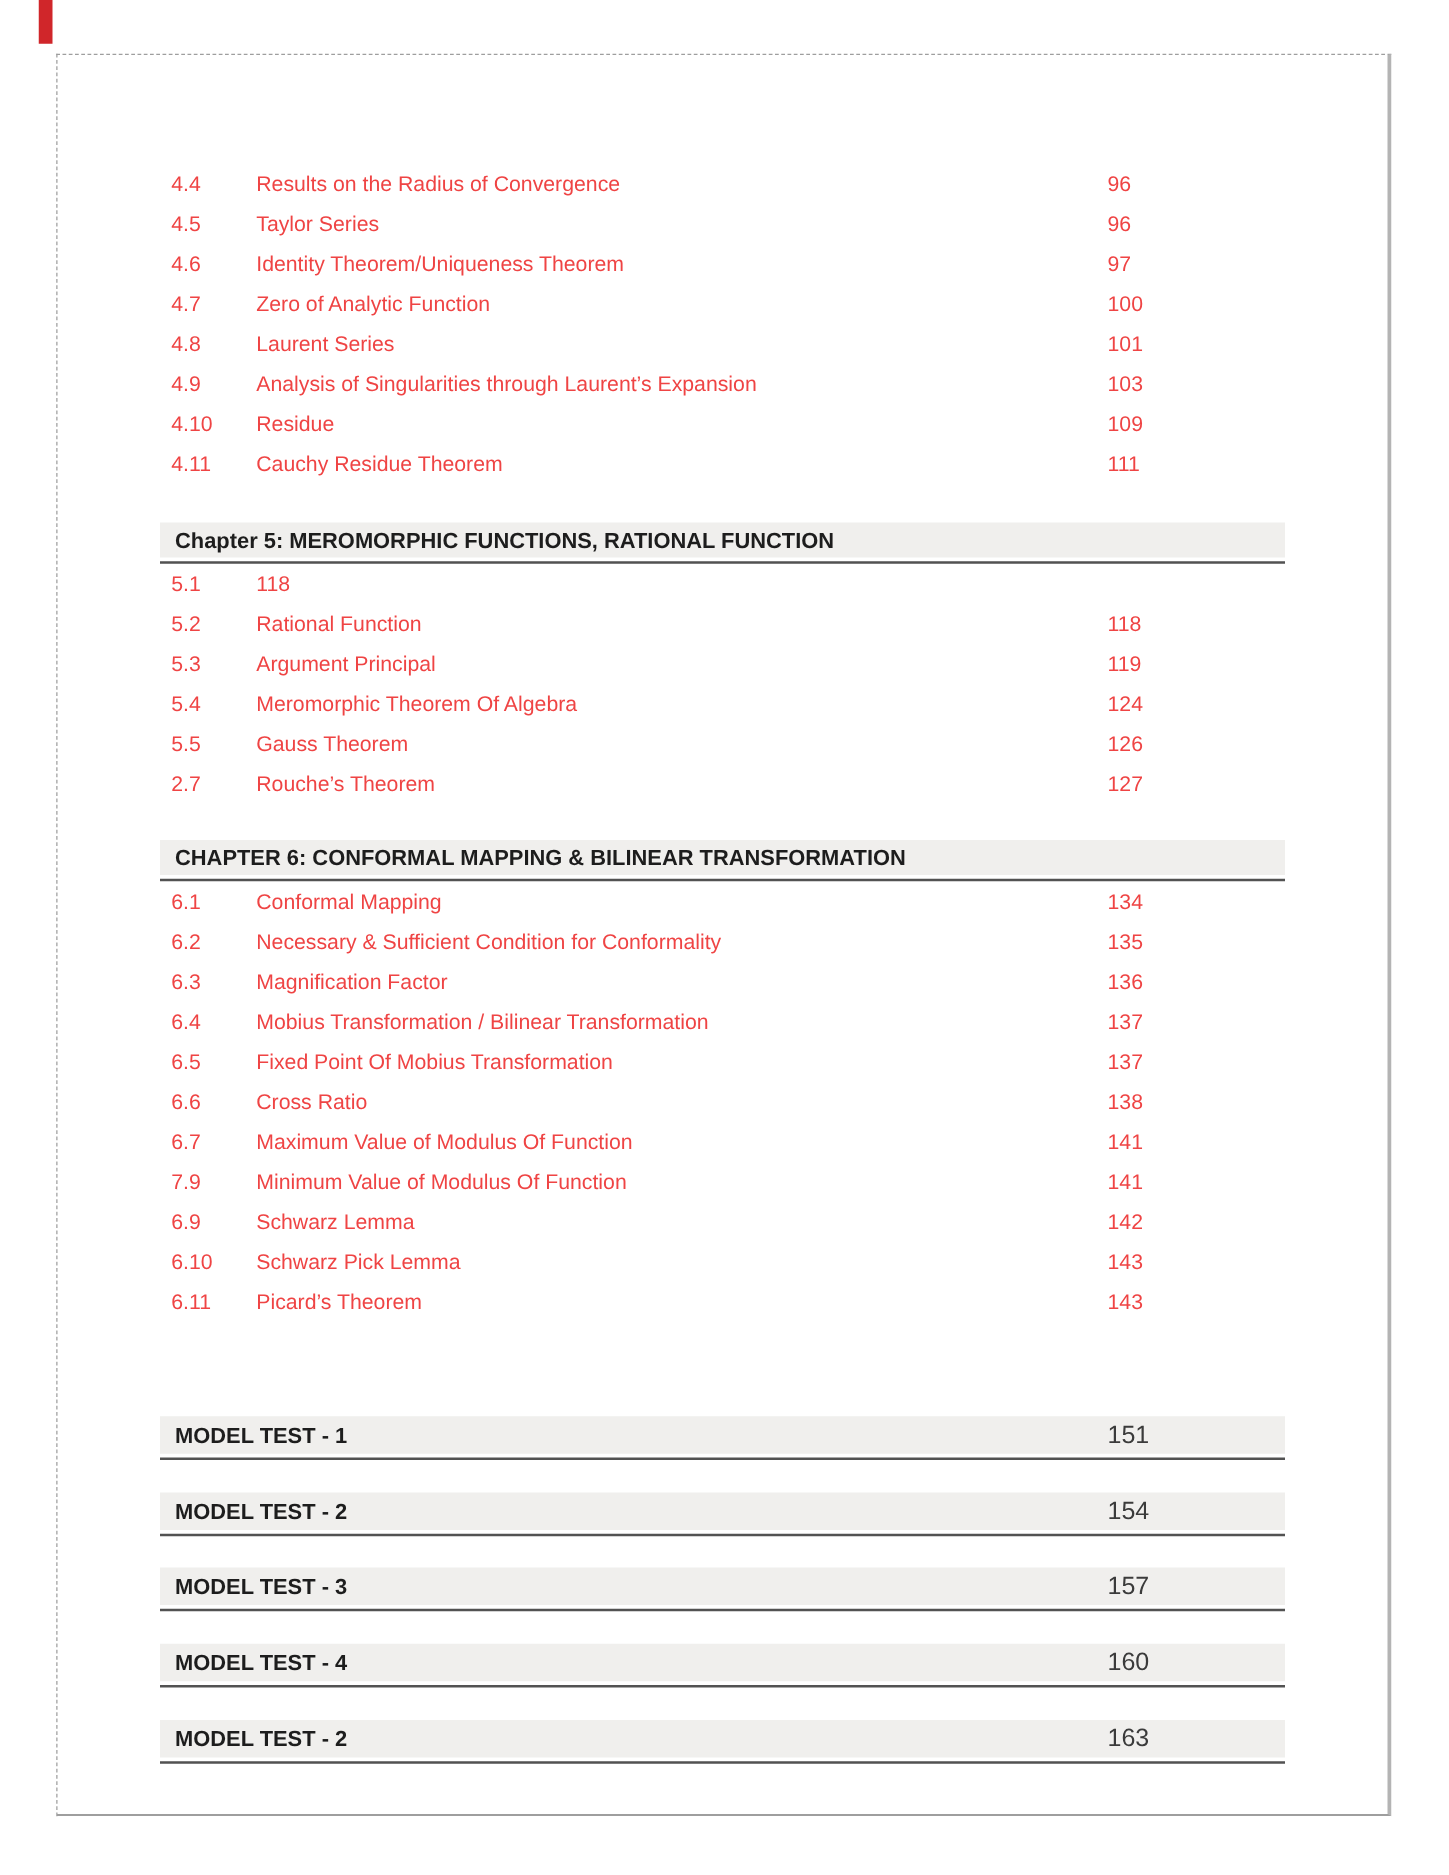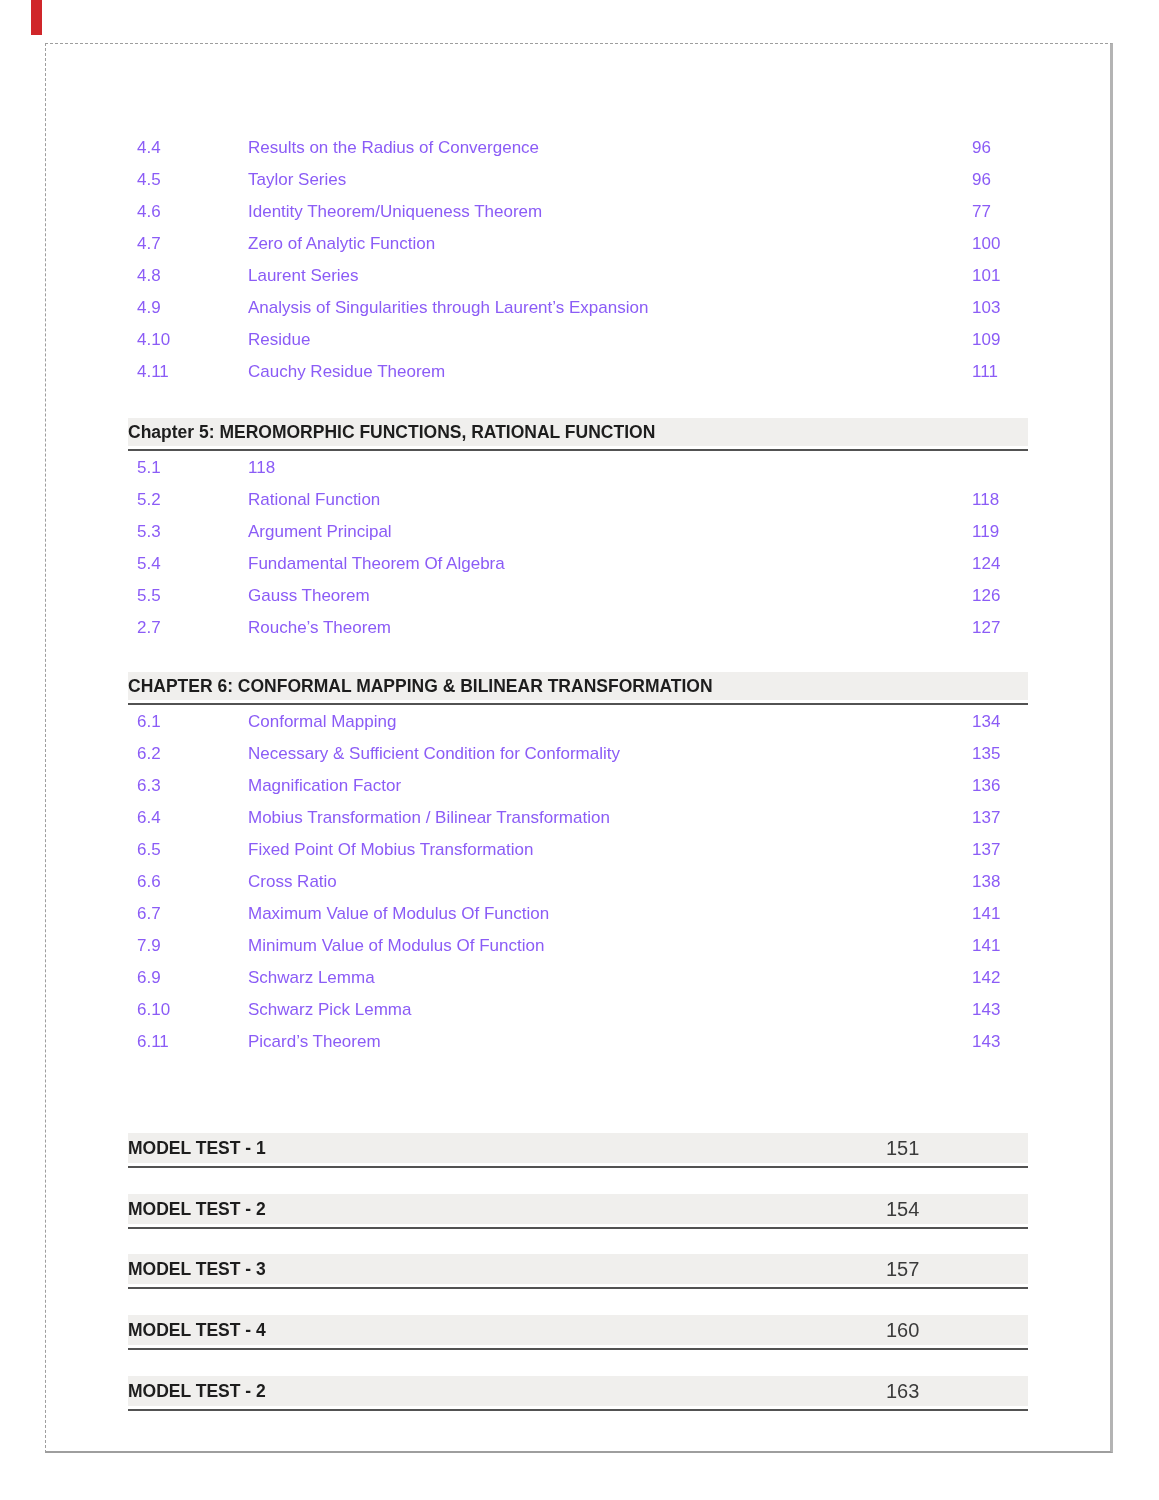--- a/index.html
+++ b/index.html
@@ -49,34 +49,33 @@
   .mt3 { top: 1162px; }
   .mt4 { top: 1223px; }
   .mt5 { top: 1284px; }
 
   .row {
     display: flex;
     align-items: center;
     height: 32px;
     padding-left: 9px;
     font-size: 17px;
-    color: #8b5cf6;
-    gap: 43px;
+    color: #ef4444;
   }
   .row .num   { width: 68px; flex: none; }
   .row .title { width: 681px; flex: none; }
   .row .pg    { width: 90px; flex: none; }
 
   .band {
     position: relative;
     height: 28px;
     background: #f0efed;
     display: flex;
     align-items: center;
-    padding-left: 0;
+    padding-left: 12px;
     font-size: 17.5px;
     font-weight: bold;
     color: #1d1d1d;
   }
   .mtsec .band { height: 30px; margin-top: 48px; }
   .rule {
     height: 2px;
     background: #525252;
     margin-top: 3px;
   }
@@ -108,21 +107,21 @@
         <span class="pg">96</span>
       </div>
     <div class="row">
         <span class="num">4.5</span>
         <span class="title">Taylor Series</span>
         <span class="pg">96</span>
       </div>
     <div class="row">
         <span class="num">4.6</span>
         <span class="title">Identity Theorem/Uniqueness Theorem</span>
-        <span class="pg">77</span>
+        <span class="pg">97</span>
       </div>
     <div class="row">
         <span class="num">4.7</span>
         <span class="title">Zero of Analytic Function</span>
         <span class="pg">100</span>
       </div>
     <div class="row">
         <span class="num">4.8</span>
         <span class="title">Laurent Series</span>
         <span class="pg">101</span>
@@ -159,21 +158,21 @@
           <span class="title">Rational Function</span>
           <span class="pg">118</span>
         </div>
       <div class="row">
           <span class="num">5.3</span>
           <span class="title">Argument Principal</span>
           <span class="pg">119</span>
         </div>
       <div class="row">
           <span class="num">5.4</span>
-          <span class="title">Fundamental Theorem Of Algebra</span>
+          <span class="title">Meromorphic Theorem Of Algebra</span>
           <span class="pg">124</span>
         </div>
       <div class="row">
           <span class="num">5.5</span>
           <span class="title">Gauss Theorem</span>
           <span class="pg">126</span>
         </div>
       <div class="row">
           <span class="num">2.7</span>
           <span class="title">Rouche’s Theorem</span>

